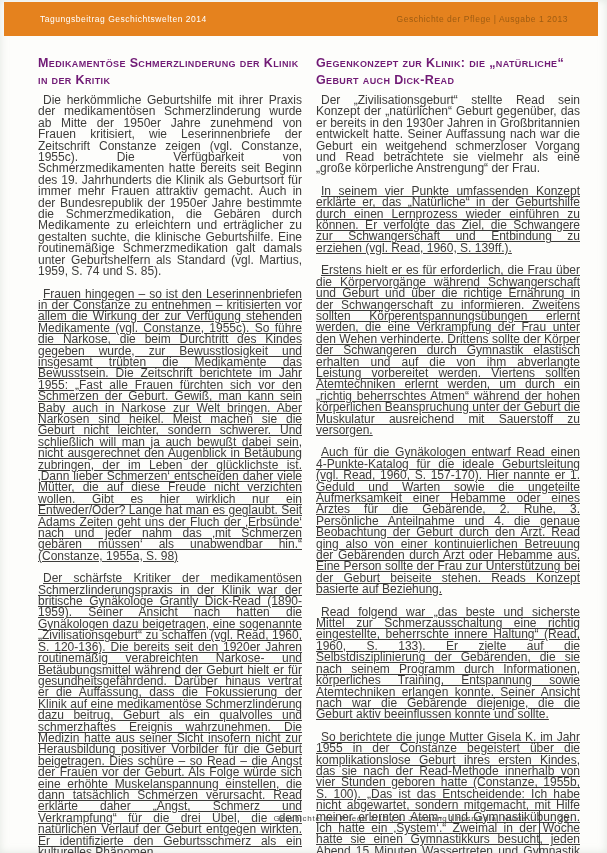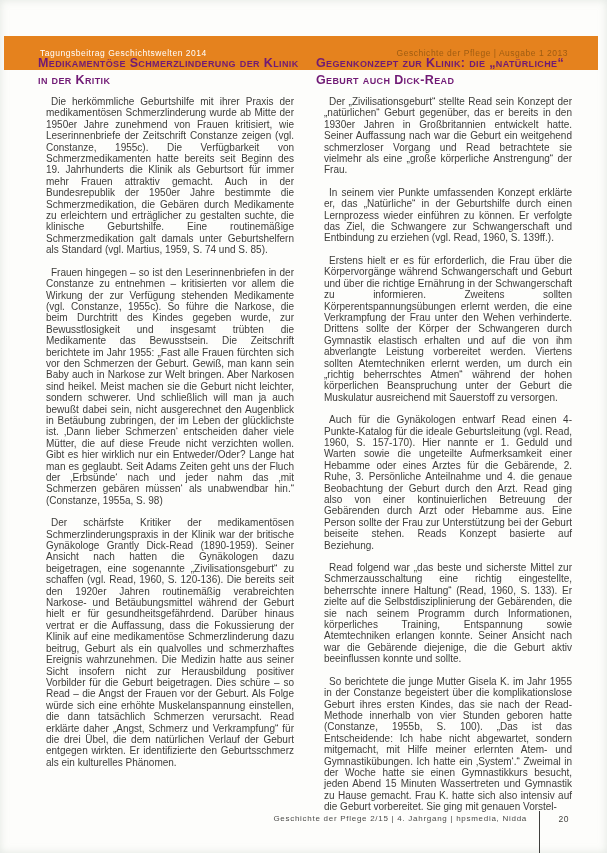--- a/index.html
+++ b/index.html
@@ -22,21 +22,20 @@
     left: 4px;
     right: 9px;
     top: 2px;
     height: 34px;
     background: #e5821e;
     display: flex;
     align-items: center;
     justify-content: space-between;
     padding: 0 30px 0 36px;
     box-sizing: border-box;
-    margin-top: 34px;
   }
   .topbar-left {
     color: #ffffff;
     font-size: 8.5px;
     letter-spacing: 0.06em;
   }
   .topbar-right {
     color: #9e5c12;
     font-size: 8.5px;
     letter-spacing: 0.06em;
@@ -55,28 +54,28 @@
   .col-heading {
     margin: 0 0 7px 0;
     font-variant: small-caps;
     font-weight: bold;
     font-size: 12.5px;
     line-height: 16.5px;
     letter-spacing: 0.03em;
     color: #701a75;
   }
   .para {
-    margin: 8px;
-    font-size: 10px;
+    margin: 0;
+    font-size: 12px;
     line-height: 11.4px;
     color: #3d3c3a;
     text-align: justify;
     text-indent: 5px;
   }
-  .para + .para { margin-top: 11px; }
+  .para + .para { margin-top: 11px; text-decoration: underline; }
   
   .pagefooter {
     position: absolute;
     left: 0;
     right: 8px;
     bottom: 0;
     height: 46px;
   }
   .footer-text {
     position: absolute;

